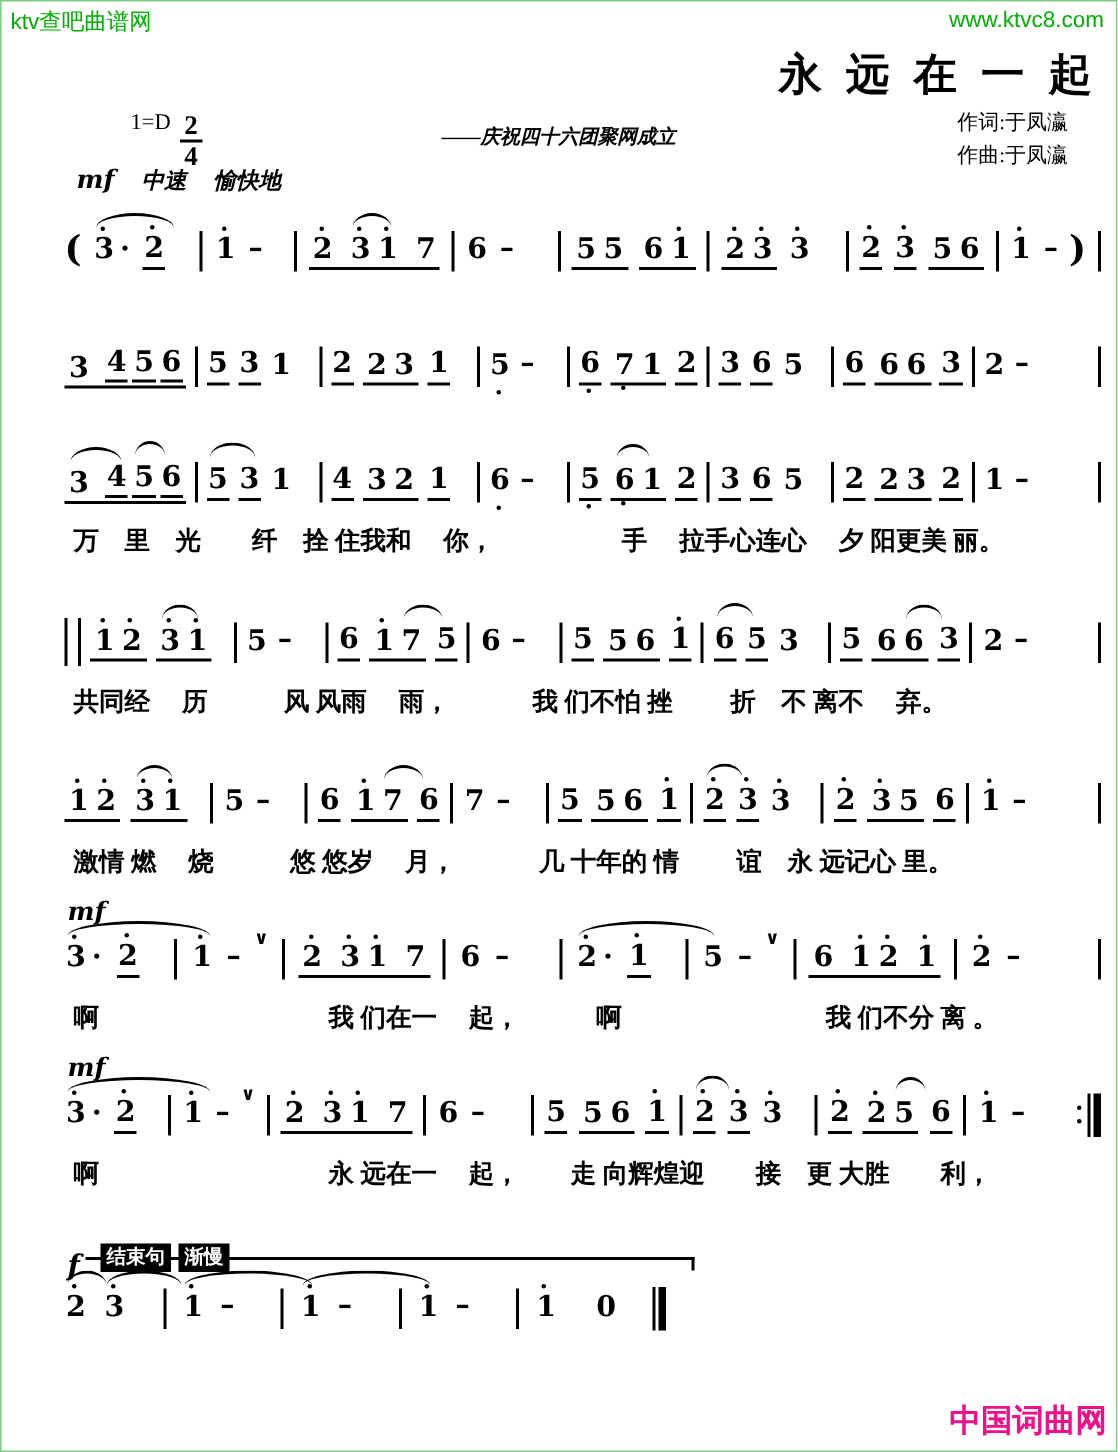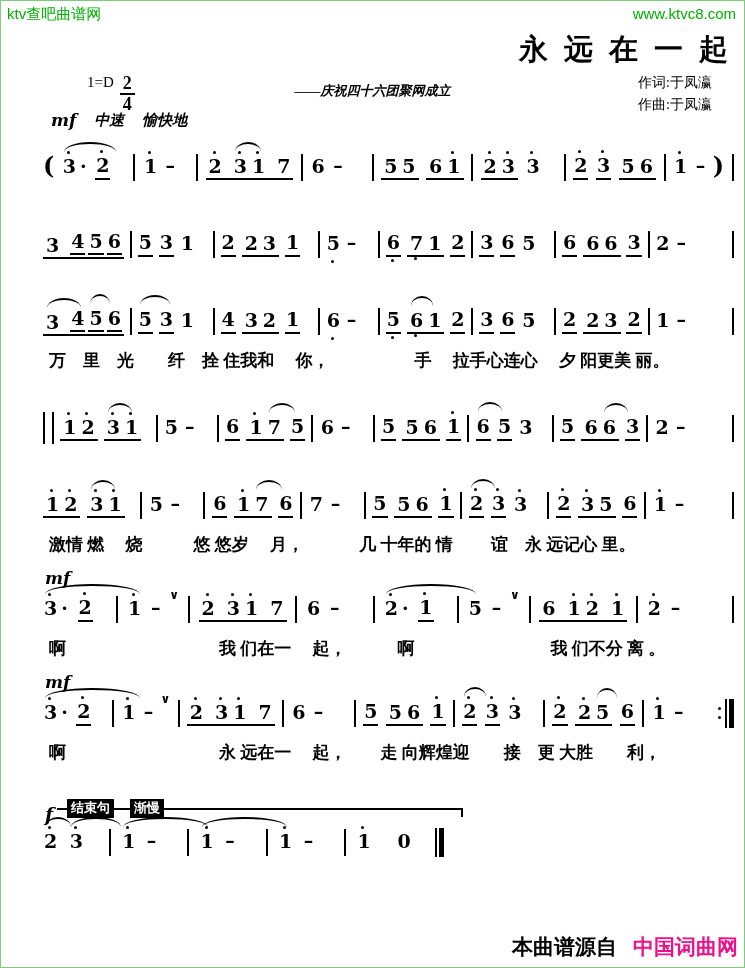--- a/index.html
+++ b/index.html
@@ -62,21 +62,21 @@
   .vthin{width:2px;height:29px;background:var(--ink);display:inline-block;}
   .vthick{width:5px;height:29px;background:var(--ink);display:inline-block;}
   .lyrics{position:relative;margin-top:7px;padding-left:16px;font-size:17px;font-weight:bold;
           white-space:pre;font-family:"Liberation Serif","DejaVu Serif",serif;}
   .created{position:absolute;left:368px;top:3px;font-size:14px;font-style:italic;letter-spacing:1px;}
   
   .end-bracket{position:relative;height:22px;margin-left:10px;}
   .end-bracket::before{content:"";position:absolute;left:14px;top:9px;width:404px;height:7px;
                        border-top:2px solid var(--ink);border-right:2px solid var(--ink);}
   .dyn-f{position:absolute;left:2px;top:4px;font-size:19px;}
-  .chips{position:absolute;left:24px;top:0;display:flex;gap:16px;}
+  .chips{position:absolute;left:24px;top:0;display:flex;gap:5px;}
   .chip{background:#000;color:#fff;font-size:13px;font-weight:bold;padding:1px 4px;line-height:1.3;}
   
   .source{position:absolute;right:6px;bottom:6px;display:flex;gap:16px;align-items:baseline;
           font-family:"Liberation Sans","DejaVu Sans",sans-serif;font-weight:bold;font-size:21px;}
   .srclink{color:var(--magenta);}
 </style>
 </head>
 <body>
 
 <div class="page">
@@ -307,20 +307,21 @@
             <span class="note">6</span>
             <span class="note">6<i class="arc" style="width: 24px;"></i></span>
           </span>
           <span class="note u1">3</span>
           <span class="bar"></span>
           <span class="note">2</span>
           <span class="dash">–</span>
           <span class="spc" style="width: 34px;"></span>
           <span class="bar"></span>
         </div>
+        <div class="lyrics">共同经　 历　　　风 风雨　 雨，　　　 我 们不怕 挫　　 折　不 离不　 弃。</div>
       </div>
       <div class="system">
         <div class="noteline">
           <span class="grp u1">
             <span class="note hi">1</span>
             <span class="note hi">2</span>
           </span>
           <span class="grp u1">
             <span class="note hi">3<i class="arc" style="width: 24px;"></i></span>
             <span class="note hi">1</span>
@@ -498,16 +499,15 @@
           <span class="spc" style="width: 2px;"></span>
           <span class="fin">
             <i class="vthin"></i>
             <i class="vthick"></i>
           </span>
         </div>
       </div>
     </div>
 
   <div class="source">
-    <span>本曲谱源自</span>
     <span class="srclink">中国词曲网</span>
   </div>
 </div>
 
 </body></html>

